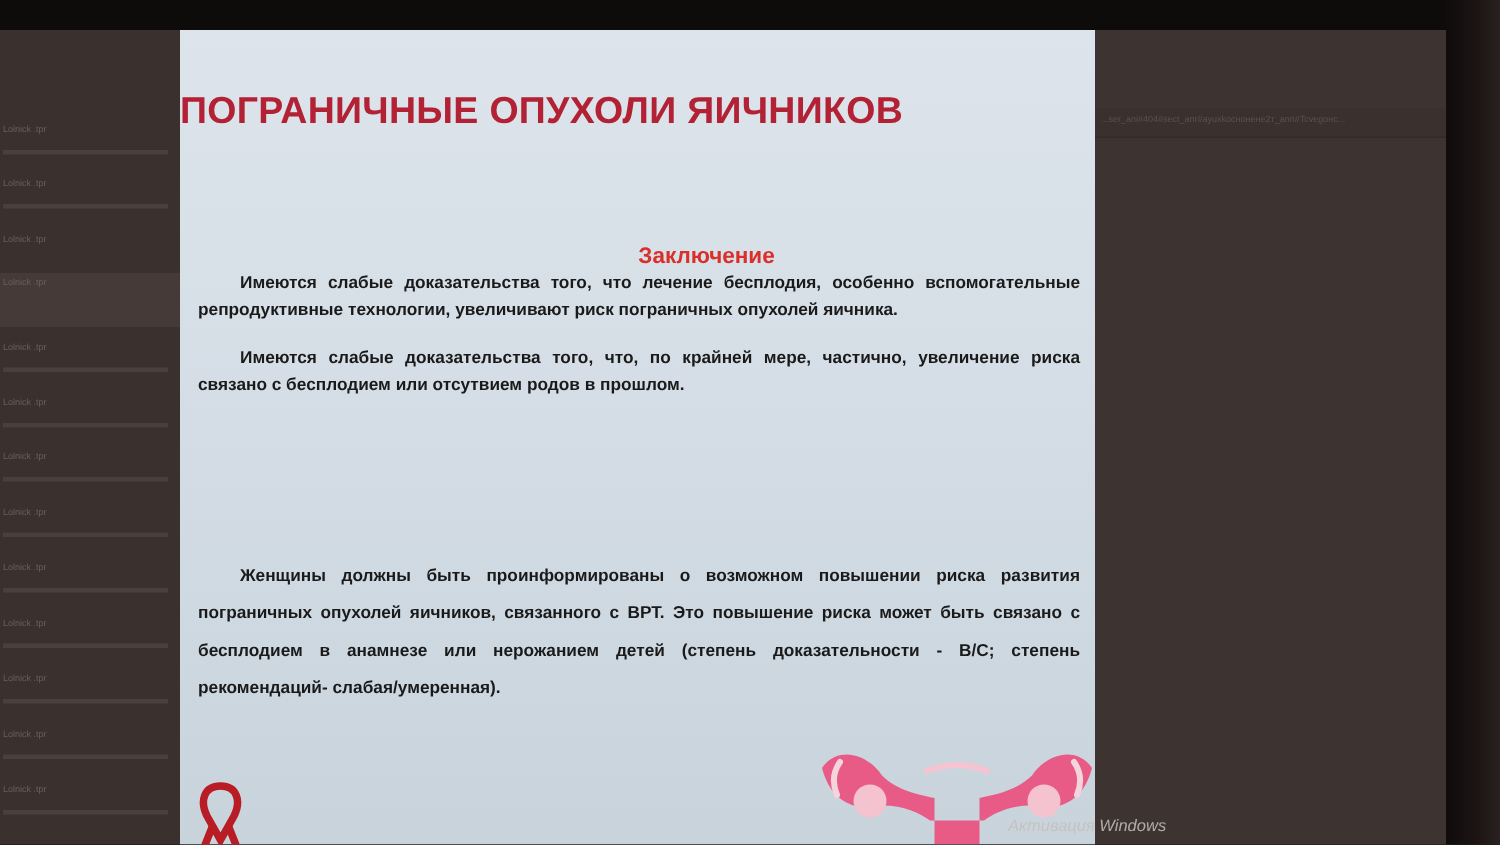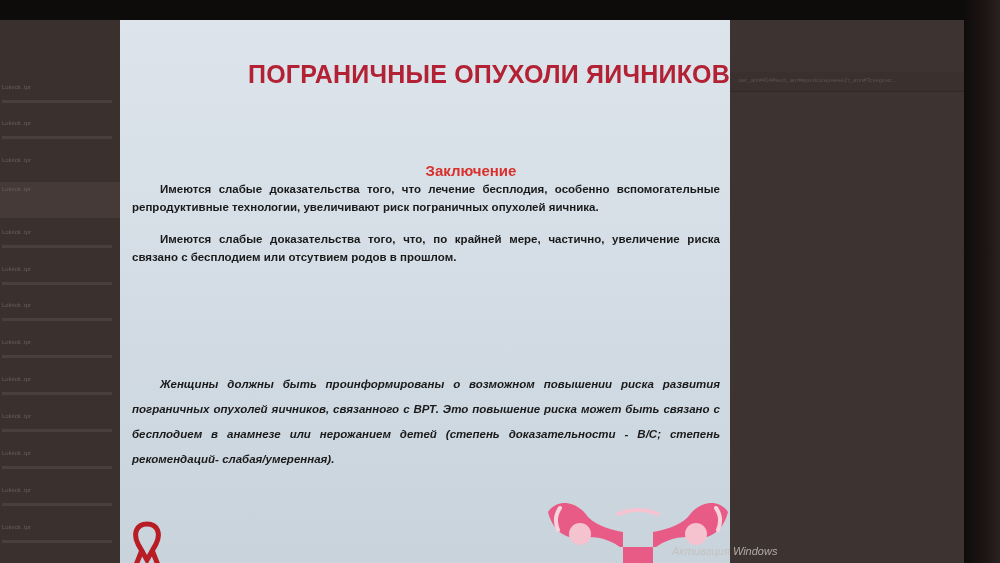--- a/index.html
+++ b/index.html
@@ -15,27 +15,27 @@
     .bg-app-right-bar span { display: block; padding: 5px 0 0 4px; font-size: 6px; color: #5b504c; white-space: nowrap; overflow: hidden; }
 
     .file-list { position: absolute; left: 0; top: 20px; width: 120px; height: 543px; }
     .file-row { position: absolute; left: 0; width: 120px; height: 36px; }
     .file-row.selected { background: #453a37; }
     .file-name { position: absolute; left: 2px; top: 4px; font-size: 6px; color: #6b5f5a; }
     .file-desc { position: absolute; left: 2px; top: 20px; width: 110px; height: 3px; background: #4a3f3b; }
 
     .slide { position: absolute; left: 120px; top: 12px; width: 610px; height: 551px;
              background: linear-gradient(180deg, #dde4ec 0%, #d4dde5 50%, #c8d3dc 100%); }
-    .slide-title { position: absolute; left: 0; top: 48px; width: 610px; text-align: right;
+    .slide-title { position: absolute; left: 0; top: 48px; width: 610px; text-align: left;
                    font-size: 25px; font-weight: bold; color: #b22234; letter-spacing: 0.2px; }
     .section-head { position: absolute; left: 0; width: 702px; text-align: center;
                     font-size: 15px; font-weight: bold; color: #d9302c; }
     .para { position: absolute; left: 12px; width: 588px; font-size: 11.5px; font-weight: bold;
             color: #1a1a1a; text-align: justify; line-height: 18px; text-indent: 28px; }
-    .para.wide { line-height: 25px; font-style: italic; }
+    .para.wide { line-height: 25px; }
 
     .ribbon { position: absolute; left: 10px; top: 508px; width: 34px; height: 50px; }
     .uterus { position: absolute; left: 418px; top: 480px; width: 200px; height: 71px; }
 
     .watermark { position: absolute; left: 672px; top: 545px; font-size: 11px; color: #c5c0bd; opacity: 0.85; font-style: italic; }
   </style>
 </head>
 <body>
 
 <div class="bg-app"></div>

